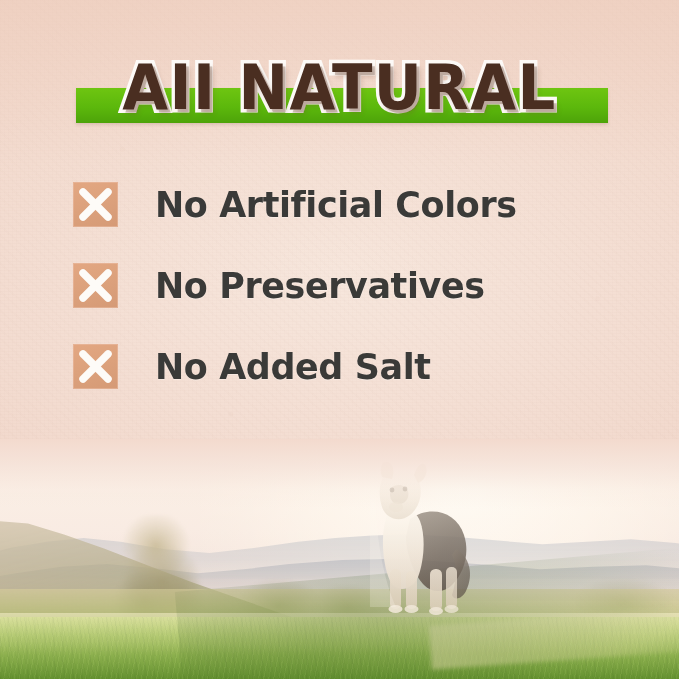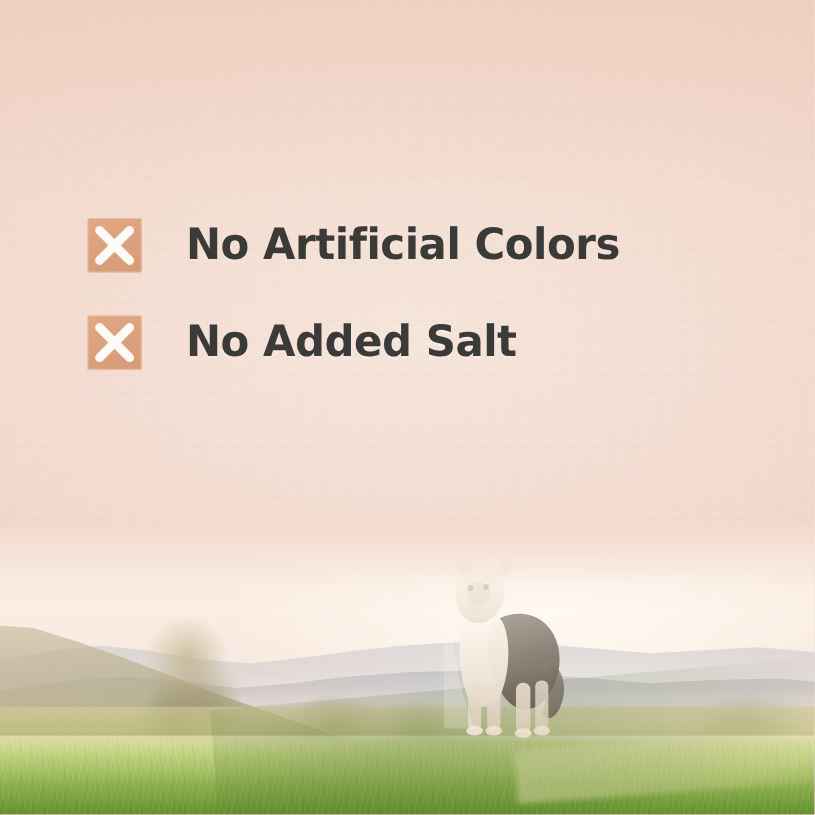--- a/index.html
+++ b/index.html
@@ -272,36 +272,51 @@
   }
 </style>
 </head>
 <body>
 
 <div class="canvas">
 
   <div class="paper-bg"></div>
   <div class="paper-wash"></div>
 
+  <div class="headline-wrap">
+    <div class="headline-band"></div>
+    <div class="headline-text">AII NATURAL</div>
+  </div>
 
   <div class="feature-list">
 
     <div class="feature-row">
       <div class="x-box">
         <svg viewBox="0 0 45 45" aria-hidden="true">
           <g stroke="#fdfbf8" stroke-width="7.5" stroke-linecap="round">
             <line x1="10" y1="10" x2="35" y2="35"></line>
             <line x1="35" y1="10" x2="10" y2="35"></line>
           </g>
         </svg>
       </div>
       <div class="feature-label">No Artificial Colors</div>
     </div>
 
 
+    <div class="feature-row">
+      <div class="x-box">
+        <svg viewBox="0 0 45 45" aria-hidden="true">
+          <g stroke="#fdfbf8" stroke-width="7.5" stroke-linecap="round">
+            <line x1="10" y1="10" x2="35" y2="35"></line>
+            <line x1="35" y1="10" x2="10" y2="35"></line>
+          </g>
+        </svg>
+      </div>
+      <div class="feature-label">No Preservatives</div>
+    </div>
 
     <div class="feature-row">
       <div class="x-box">
         <svg viewBox="0 0 45 45" aria-hidden="true">
           <g stroke="#fdfbf8" stroke-width="7.5" stroke-linecap="round">
             <line x1="10" y1="10" x2="35" y2="35"></line>
             <line x1="35" y1="10" x2="10" y2="35"></line>
           </g>
         </svg>
       </div>

